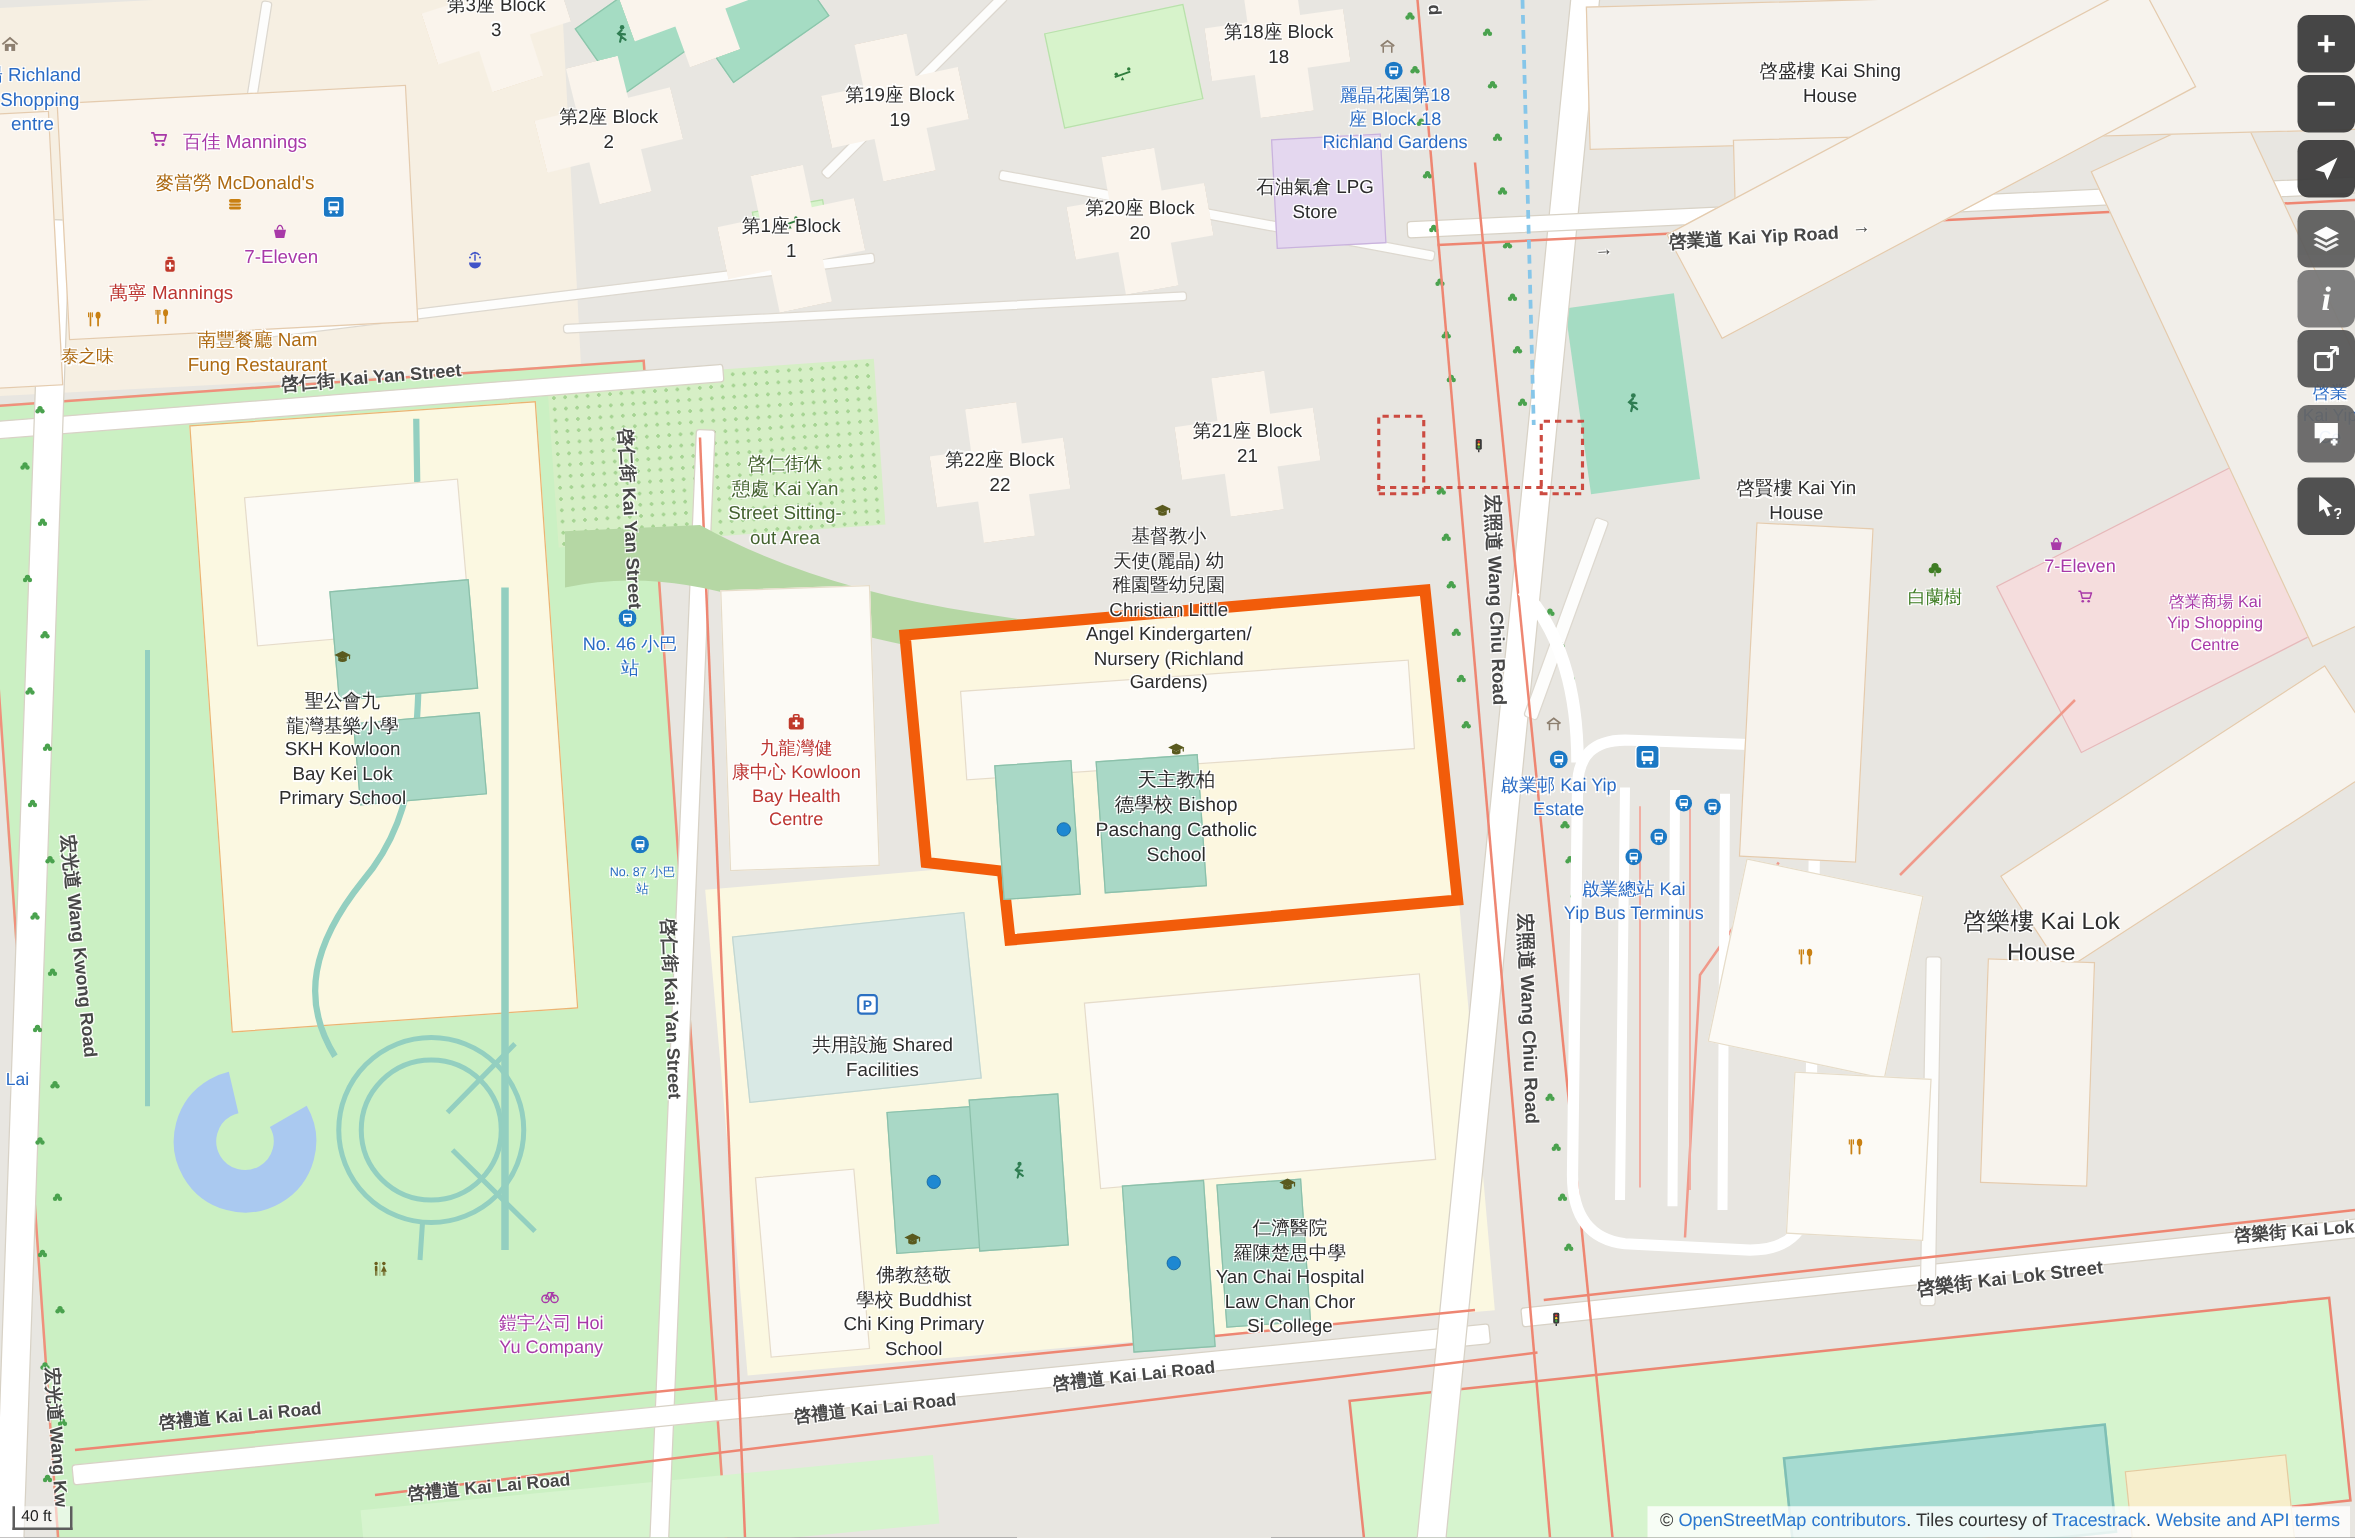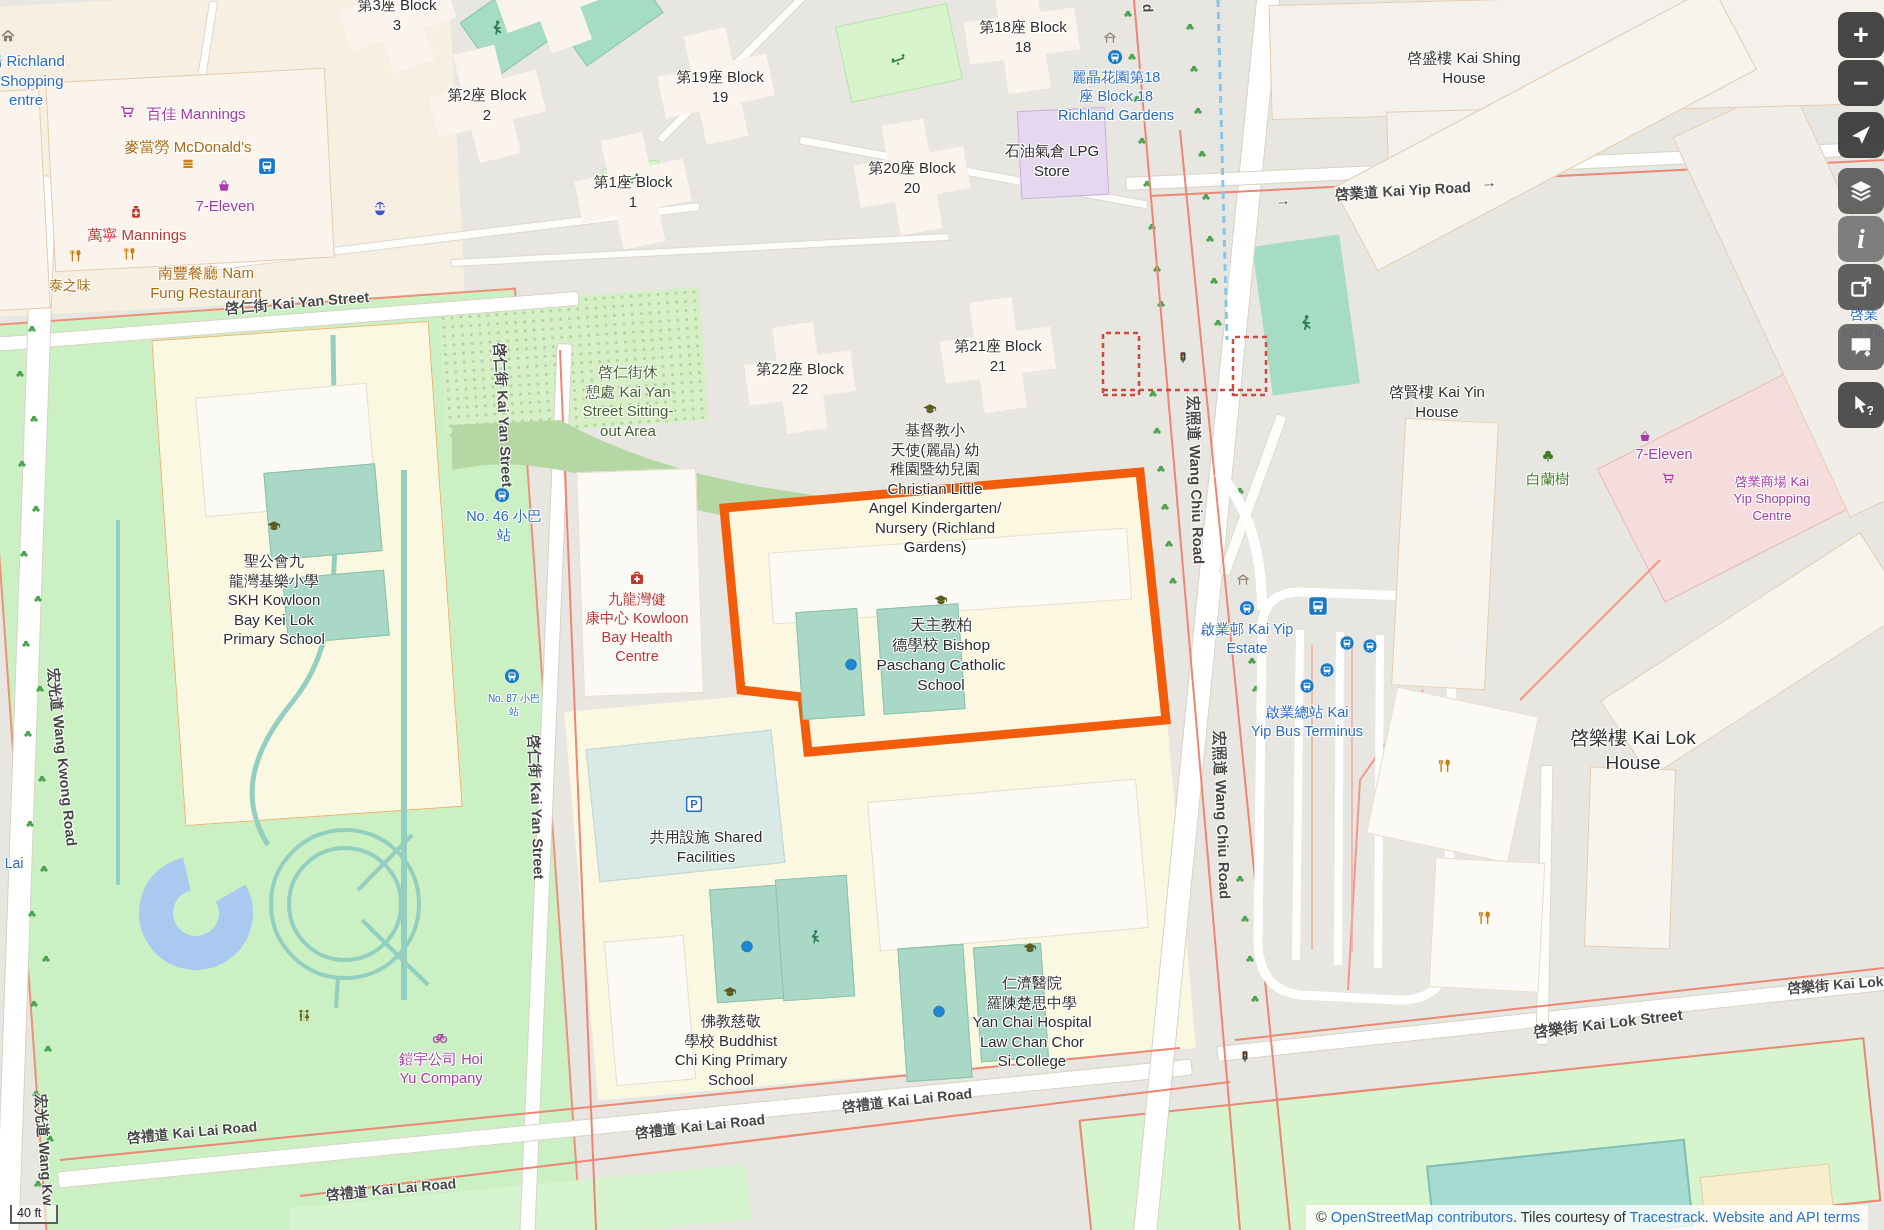--- a/index.html
+++ b/index.html
@@ -19,21 +19,21 @@
        text-shadow:-1px -1px 0 #fff,1px -1px 0 #fff,-1px 1px 0 #fff,1px 1px 0 #fff,0 0 3px #fff;}
   .c-blk{color:#2d2d2d;} .c-blue{color:#2a6bc5;} .c-purple{color:#a839a8;}
   .c-amber{color:#ad6a12;} .c-red{color:#bd3632;} .c-green{color:#3f7d24;}
   .c-olive{color:#44622f;} .c-gray{color:#474747;font-weight:bold;text-shadow:-1px -1px 0 #fffc,1px -1px 0 #fffc,-1px 1px 0 #fffc,1px 1px 0 #fffc;}
   .icn{position:absolute;transform:translate(-50%,-50%);z-index:25;}
   .dots{background-image:radial-gradient(#a6d493 1.3px,transparent 1.5px);background-size:9px 9px;}
   .ctl{position:absolute;left:1838px;width:46px;height:46px;border-radius:9px;z-index:60;
        display:flex;align-items:center;justify-content:center;color:#fff;font-size:27px;font-weight:bold;cursor:pointer;}
   .scalebox{position:absolute;background:rgba(255,255,255,.55);border:2px solid #5d5d5d;border-top:none;
             box-sizing:border-box;z-index:55;font-size:12.5px;color:#222;padding:0 0 0 5px;line-height:16px;}
-  .attr{position:absolute;right:16px;bottom:0;background:rgba(255,255,255,.8);z-index:55;
+  .attr{position:absolute;right:4px;bottom:0;background:rgba(255,255,255,.8);z-index:55;
         font-size:14.5px;color:#333;padding:4px 8px 5px 10px;white-space:nowrap;}
   .attr a{color:#2a77cf;text-decoration:none;}
   svg.ov{position:absolute;left:0;top:0;z-index:8;pointer-events:none;}
 </style>
 </head>
 <body>
 
 <div class="stage">
 
   <svg width="0" height="0" style="position:absolute">

